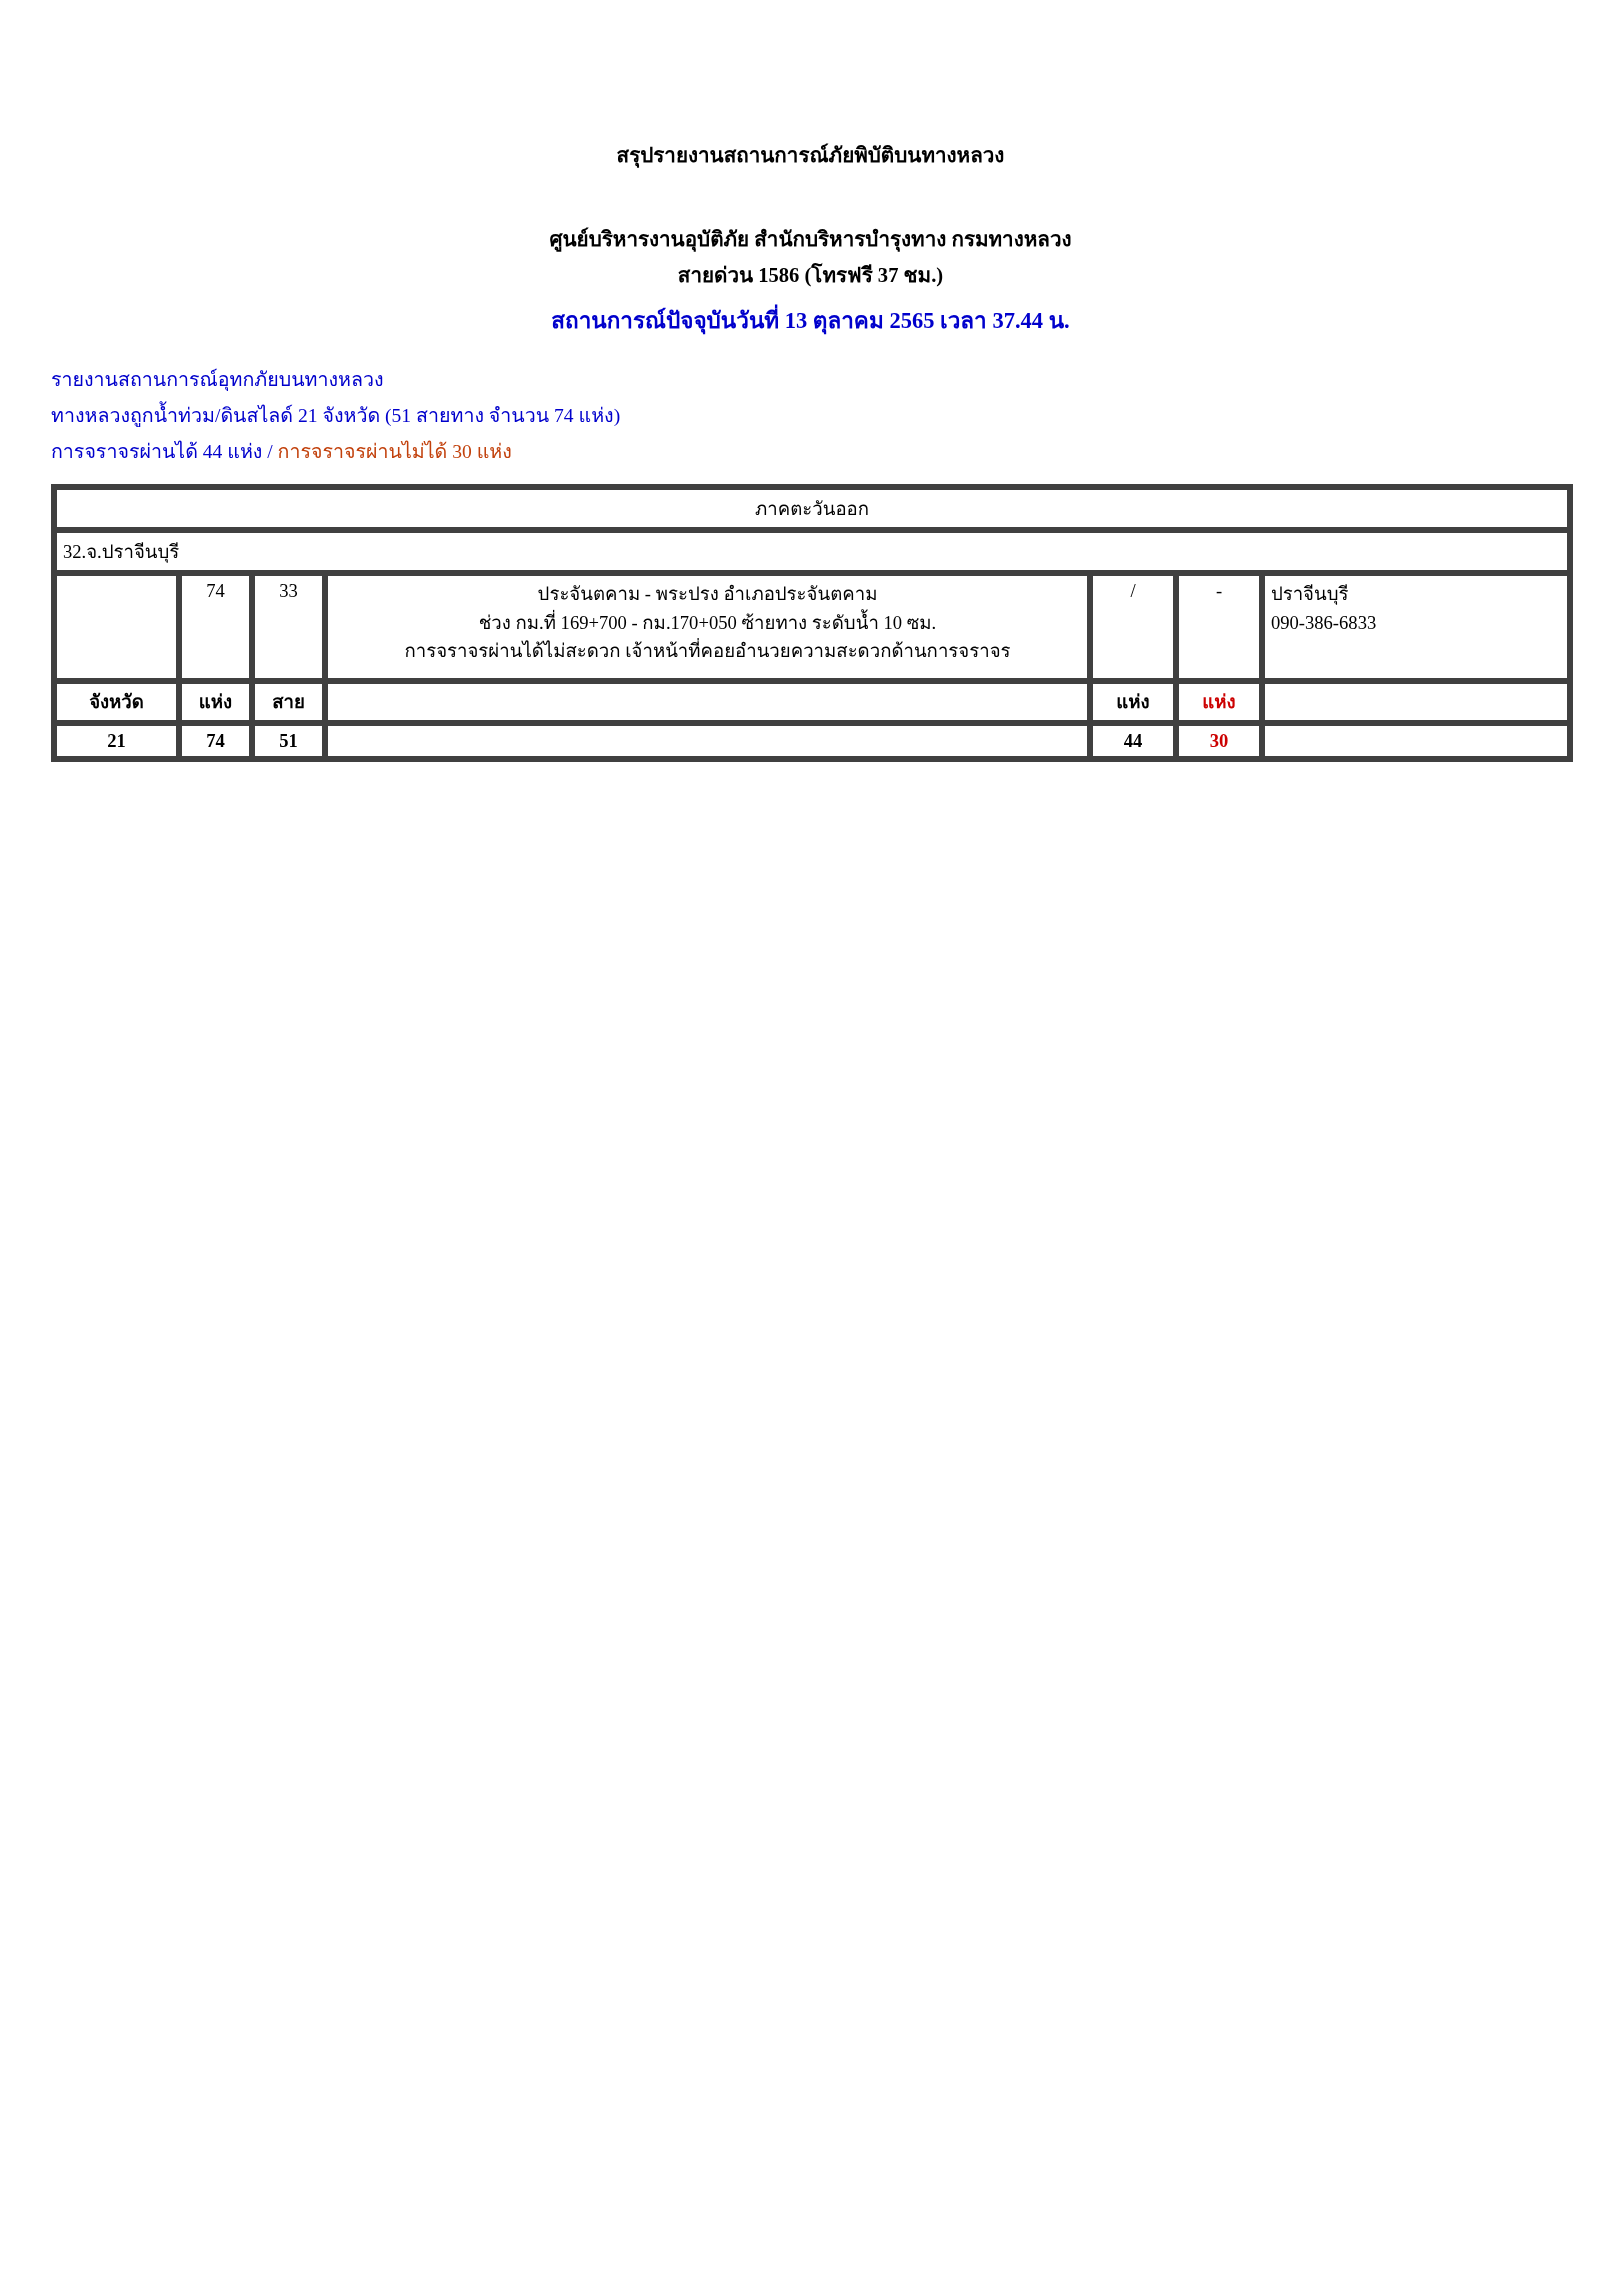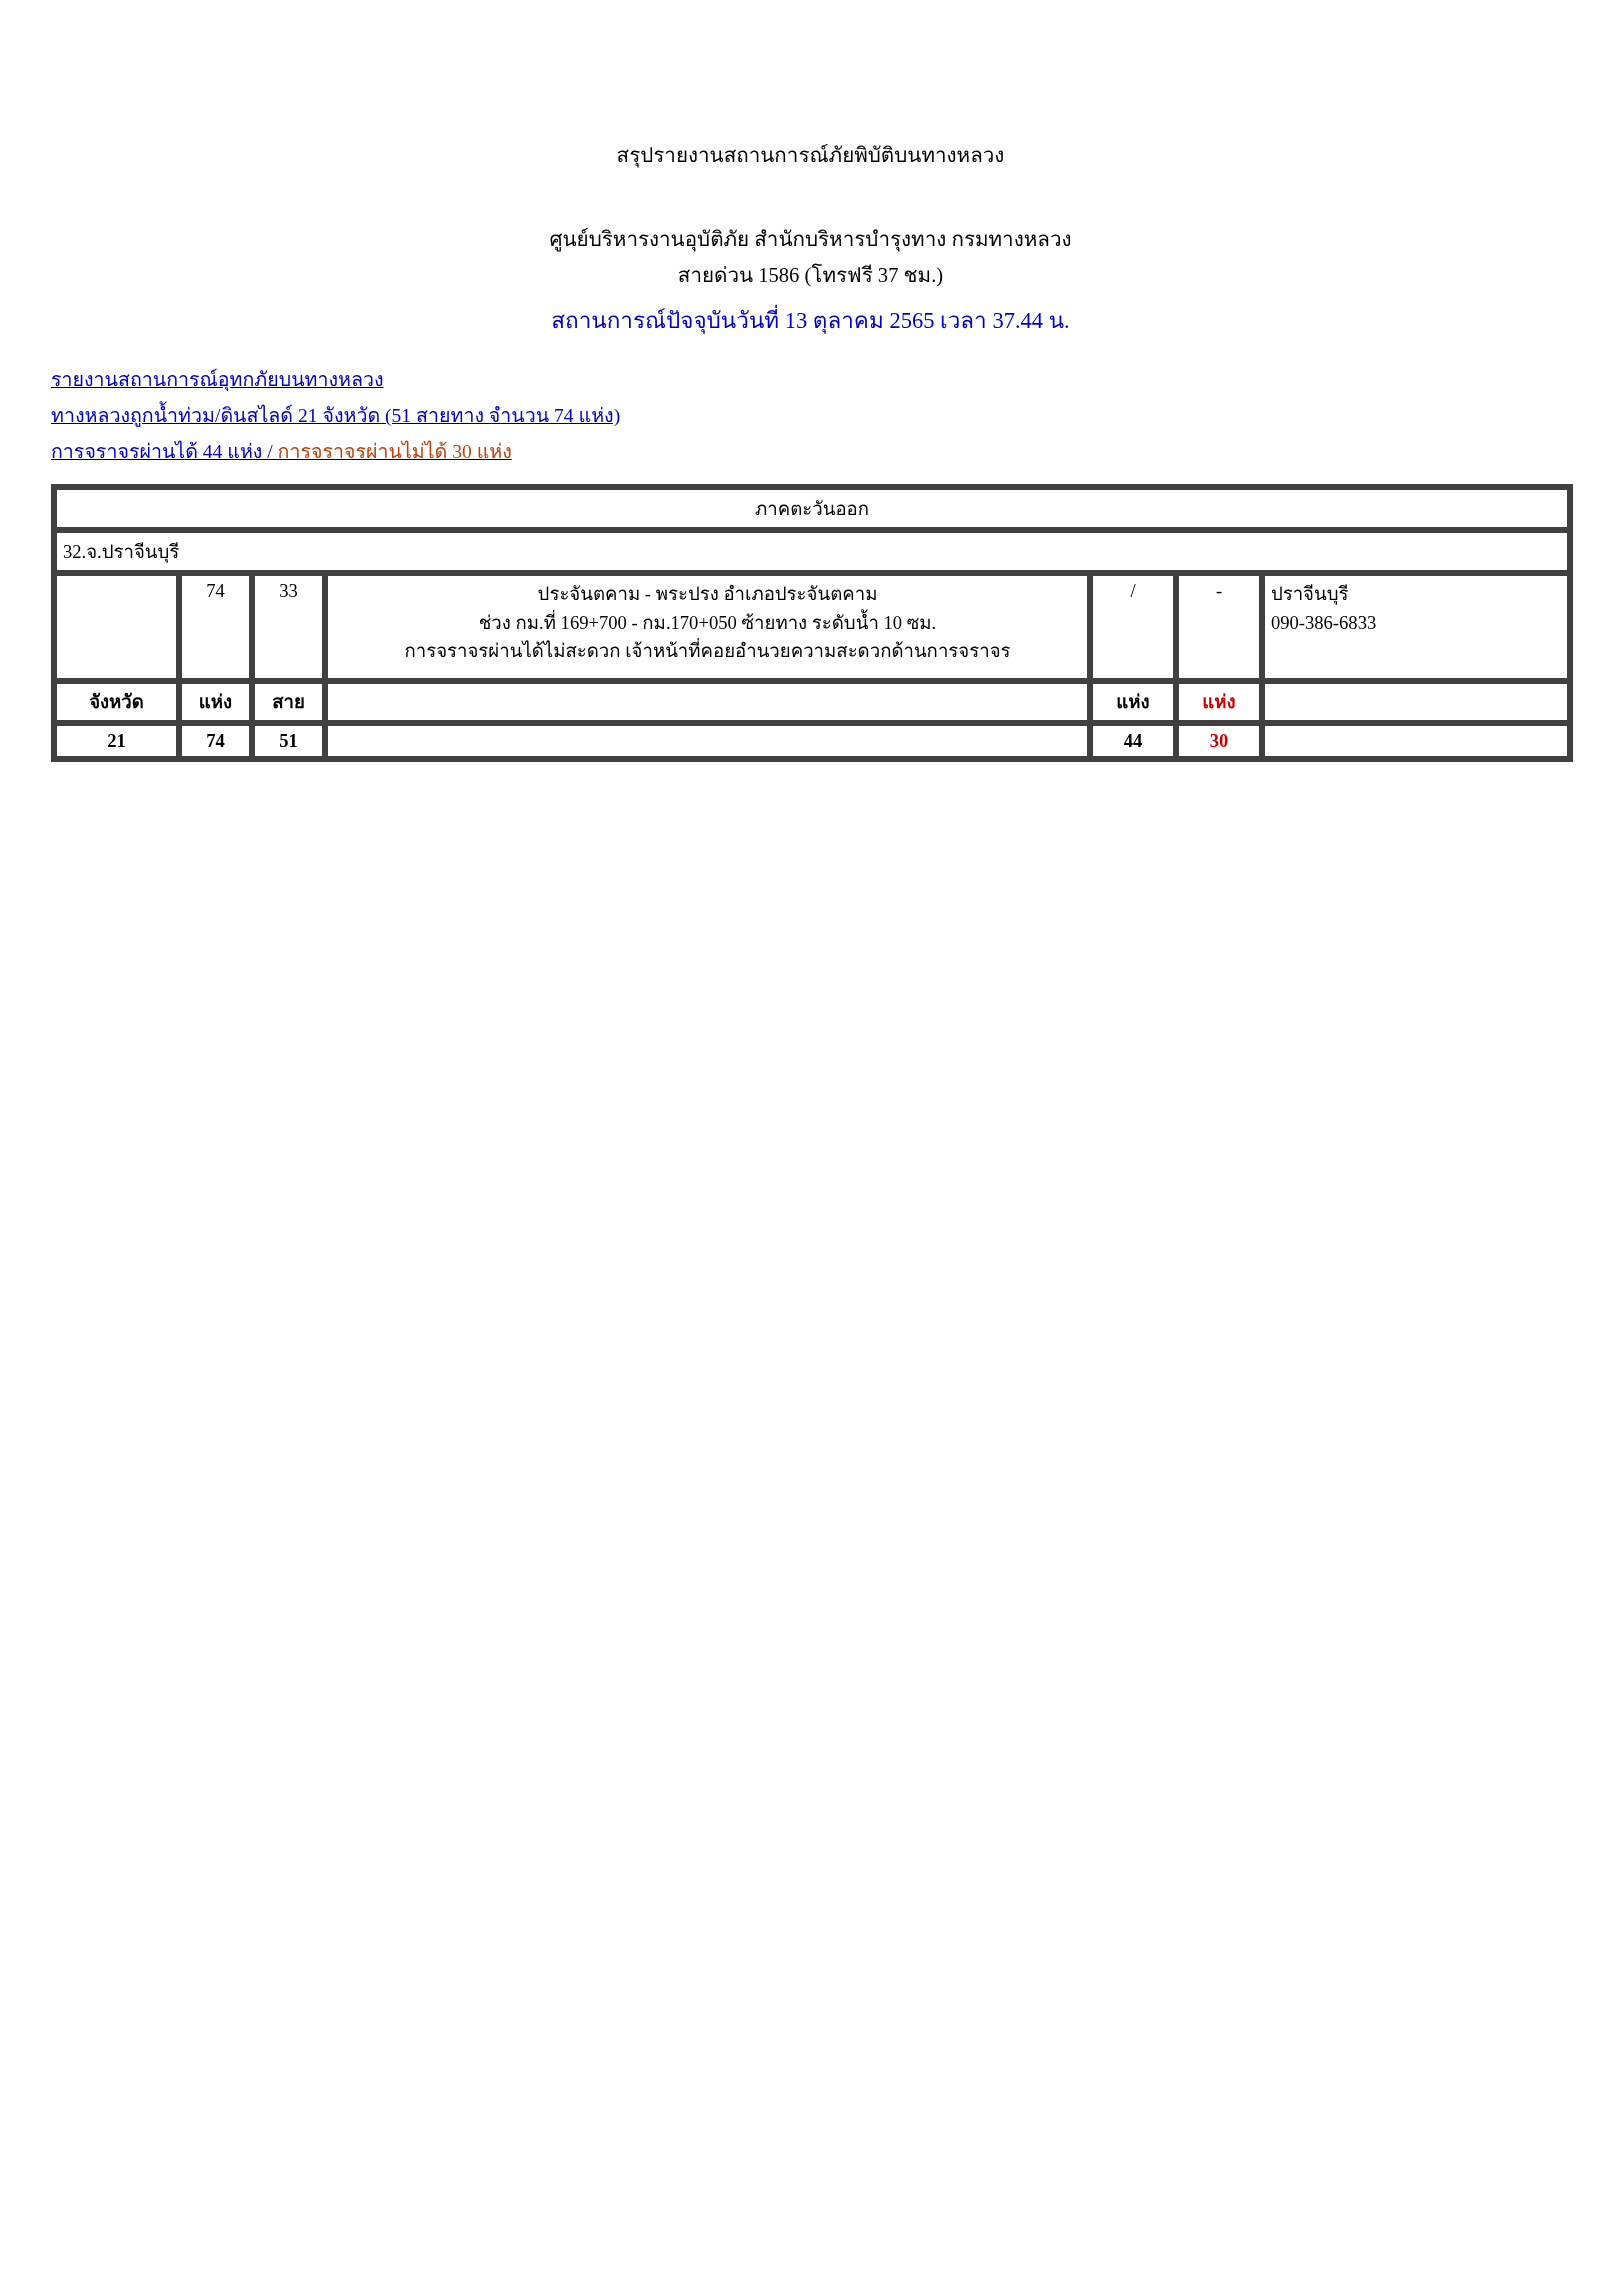--- a/index.html
+++ b/index.html
@@ -19,36 +19,35 @@
     width: 1621px;
     height: 2293px;
     box-sizing: border-box;
     padding: 0;
   }
   .header {
     text-align: center;
     margin-top: 137px;
   }
   .header div {
-    font-weight: normal;
+    font-weight: bold;
     line-height: 1.75;
     text-align: center;
   }
   .h-line1 { font-size: 20.6px; }
   .h-line2 { font-size: 20.6px; margin-top: 48px; }
   .h-line3 { font-size: 20.6px; }
   .h-line4 {
     font-size: 22.5px;
     color: #0000cc;
     margin-top: 7.8px;
   }
   .intro {
     margin-left: 51px;
     margin-top: 21.6px;
-    text-decoration: underline;
   }
   .intro div {
     line-height: 1.85;
     font-size: 19.6px;
   }
   .intro-1 { color: #0000cc; }
   .intro-2 { color: #0000cc; }
   .intro-3 { color: #0000cc; }
   .intro-3 .red { color: #c2410c; }
 

